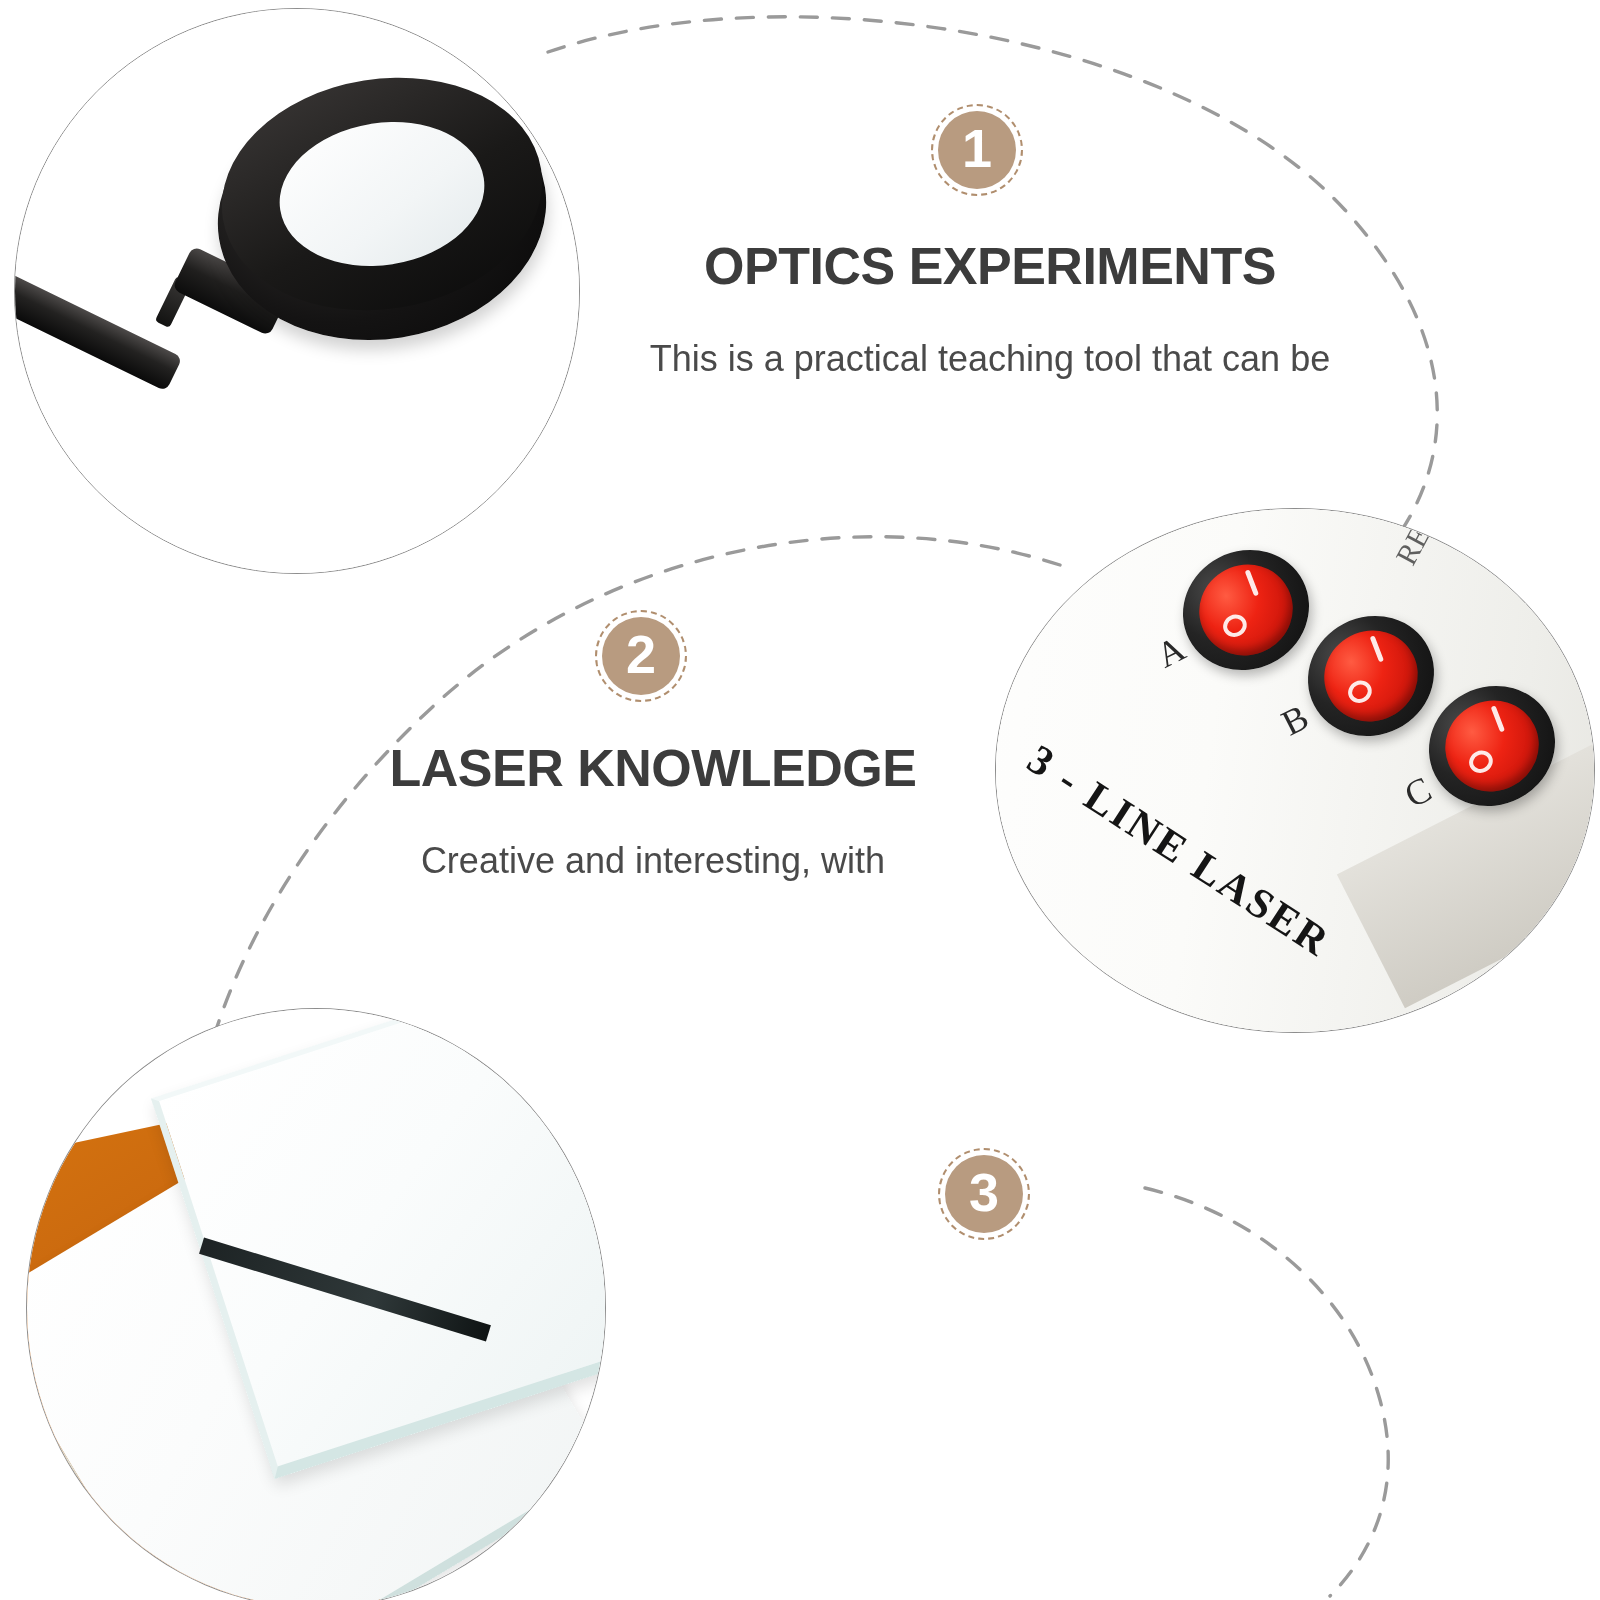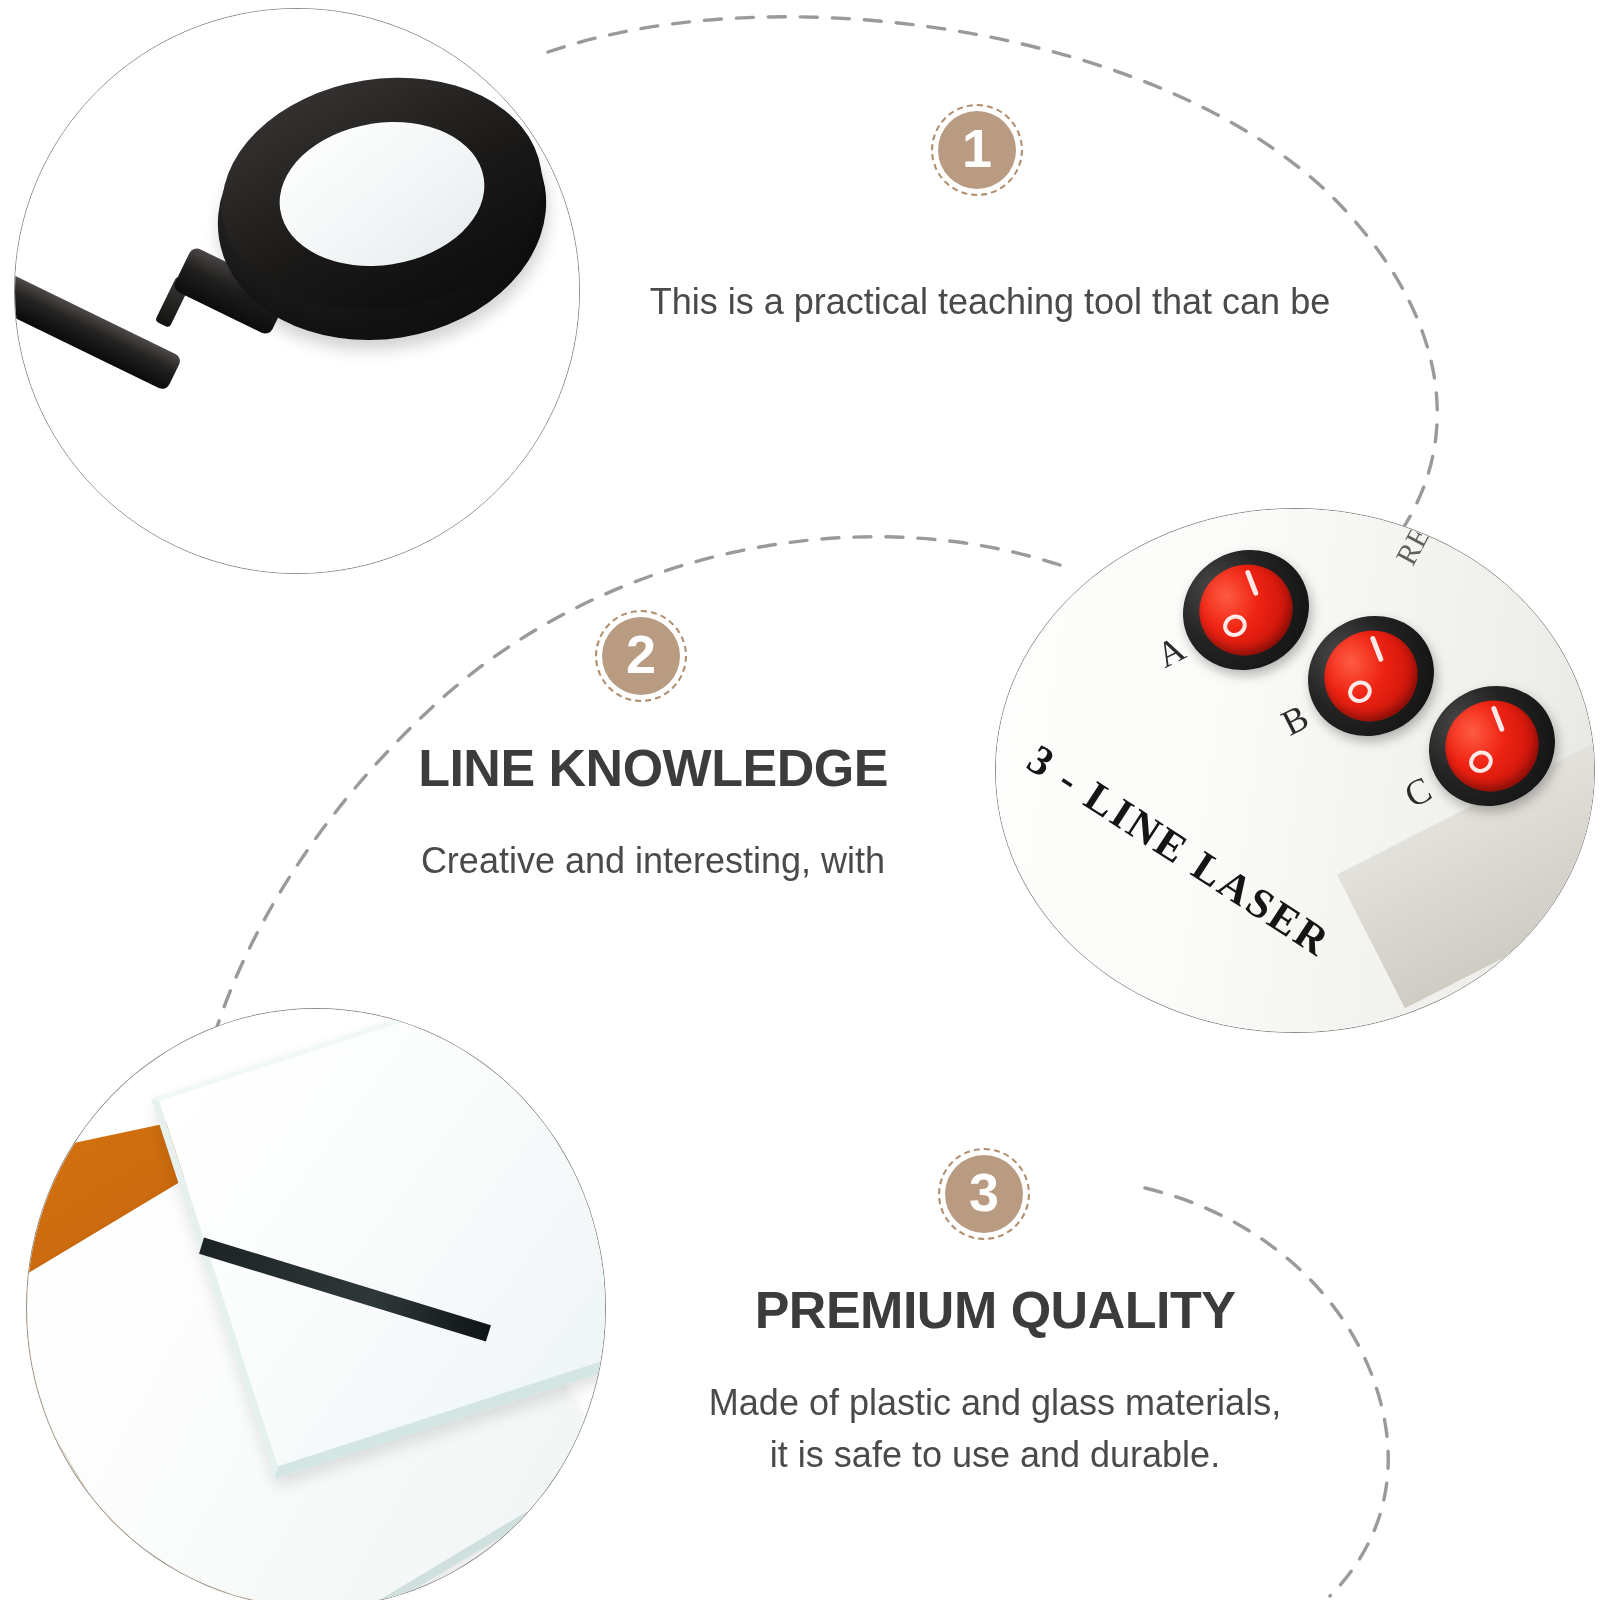--- a/index.html
+++ b/index.html
@@ -376,33 +376,27 @@
   </div>
 
   <div class="badge" id="badge-3">
     <div class="badge-ring"></div>
     <div class="badge-disc">
       <span class="badge-num">3</span>
     </div>
   </div>
 
   <div class="block" id="block-1">
+    <div class="step-title">OPTICS EXPERIMENTS</div>
     <div class="step-desc">
       <span>This is a practical teaching tool that can be</span>
     </div>
   </div>
 
   <div class="block" id="block-2">
-    <div class="step-title">LINE KNOWLEDGE</div>
+    <div class="step-title">LASER KNOWLEDGE</div>
     <div class="step-desc">
       <span>Creative and interesting, with</span>
     </div>
   </div>
 
-  <div class="block" id="block-3">
-    <div class="step-title">PREMIUM QUALITY</div>
-    <div class="step-desc">
-      <span>Made of plastic and glass materials,</span>
-      <span>it is safe to use and durable.</span>
-    </div>
-  </div>
 
 </div>
 
 </body></html>

